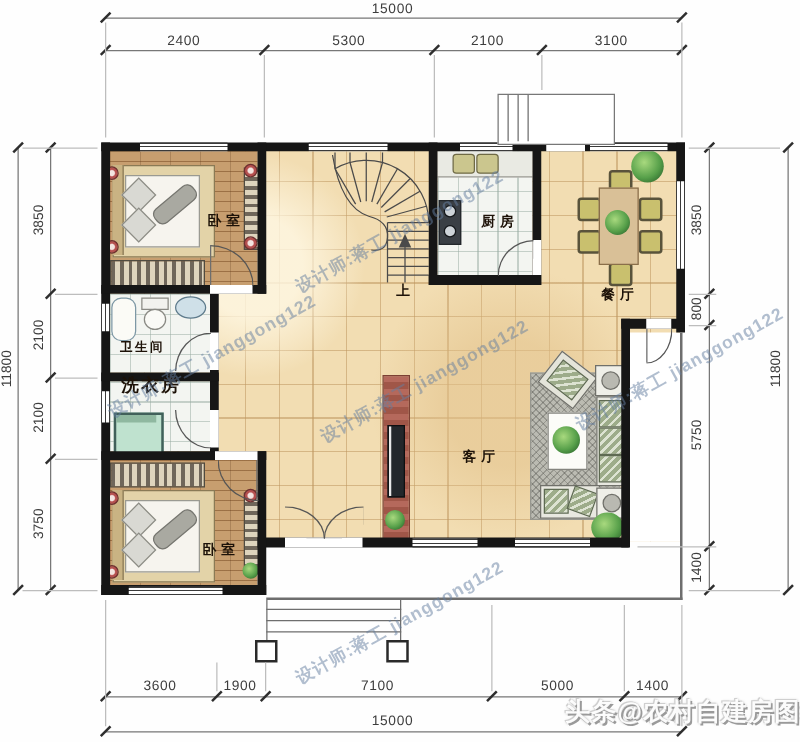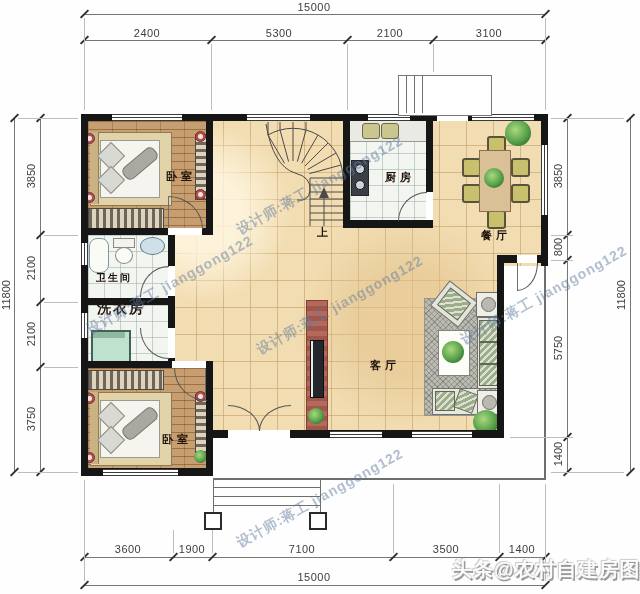--- a/index.html
+++ b/index.html
@@ -303,21 +303,21 @@
   <div class="dln" style="left:84px;top:557px;width:461px;height:1px;"></div>
   <div class="tick" style="left:79px;top:556px;"></div>
   <div class="tick" style="left:168px;top:556px;"></div>
   <div class="tick" style="left:207px;top:556px;"></div>
   <div class="tick" style="left:388px;top:556px;"></div>
   <div class="tick" style="left:494px;top:556px;"></div>
   <div class="tick" style="left:540px;top:556px;"></div>
   <div class="dim" style="left:128px;top:543px;">3600</div>
   <div class="dim" style="left:192px;top:543px;">1900</div>
   <div class="dim" style="left:302px;top:543px;">7100</div>
-  <div class="dim" style="left:446px;top:543px;">3500</div>
+  <div class="dim" style="left:446px;top:543px;">5000</div>
   <div class="dim" style="left:522px;top:543px;">1400</div>
   <div class="dln" style="left:84px;top:585px;width:461px;height:1px;"></div>
   <div class="tick" style="left:79px;top:584px;"></div>
   <div class="tick" style="left:540px;top:584px;"></div>
   <div class="dim" style="left:314px;top:571px;">15000</div>
   <div class="ext" style="left:84px;top:480px;width:1px;height:101px;"></div>
   <div class="ext" style="left:173px;top:530px;width:1px;height:23px;"></div>
   <div class="ext" style="left:212px;top:530px;width:1px;height:23px;"></div>
   <div class="ext" style="left:393px;top:484px;width:1px;height:69px;"></div>
   <div class="ext" style="left:499px;top:484px;width:1px;height:69px;"></div>

